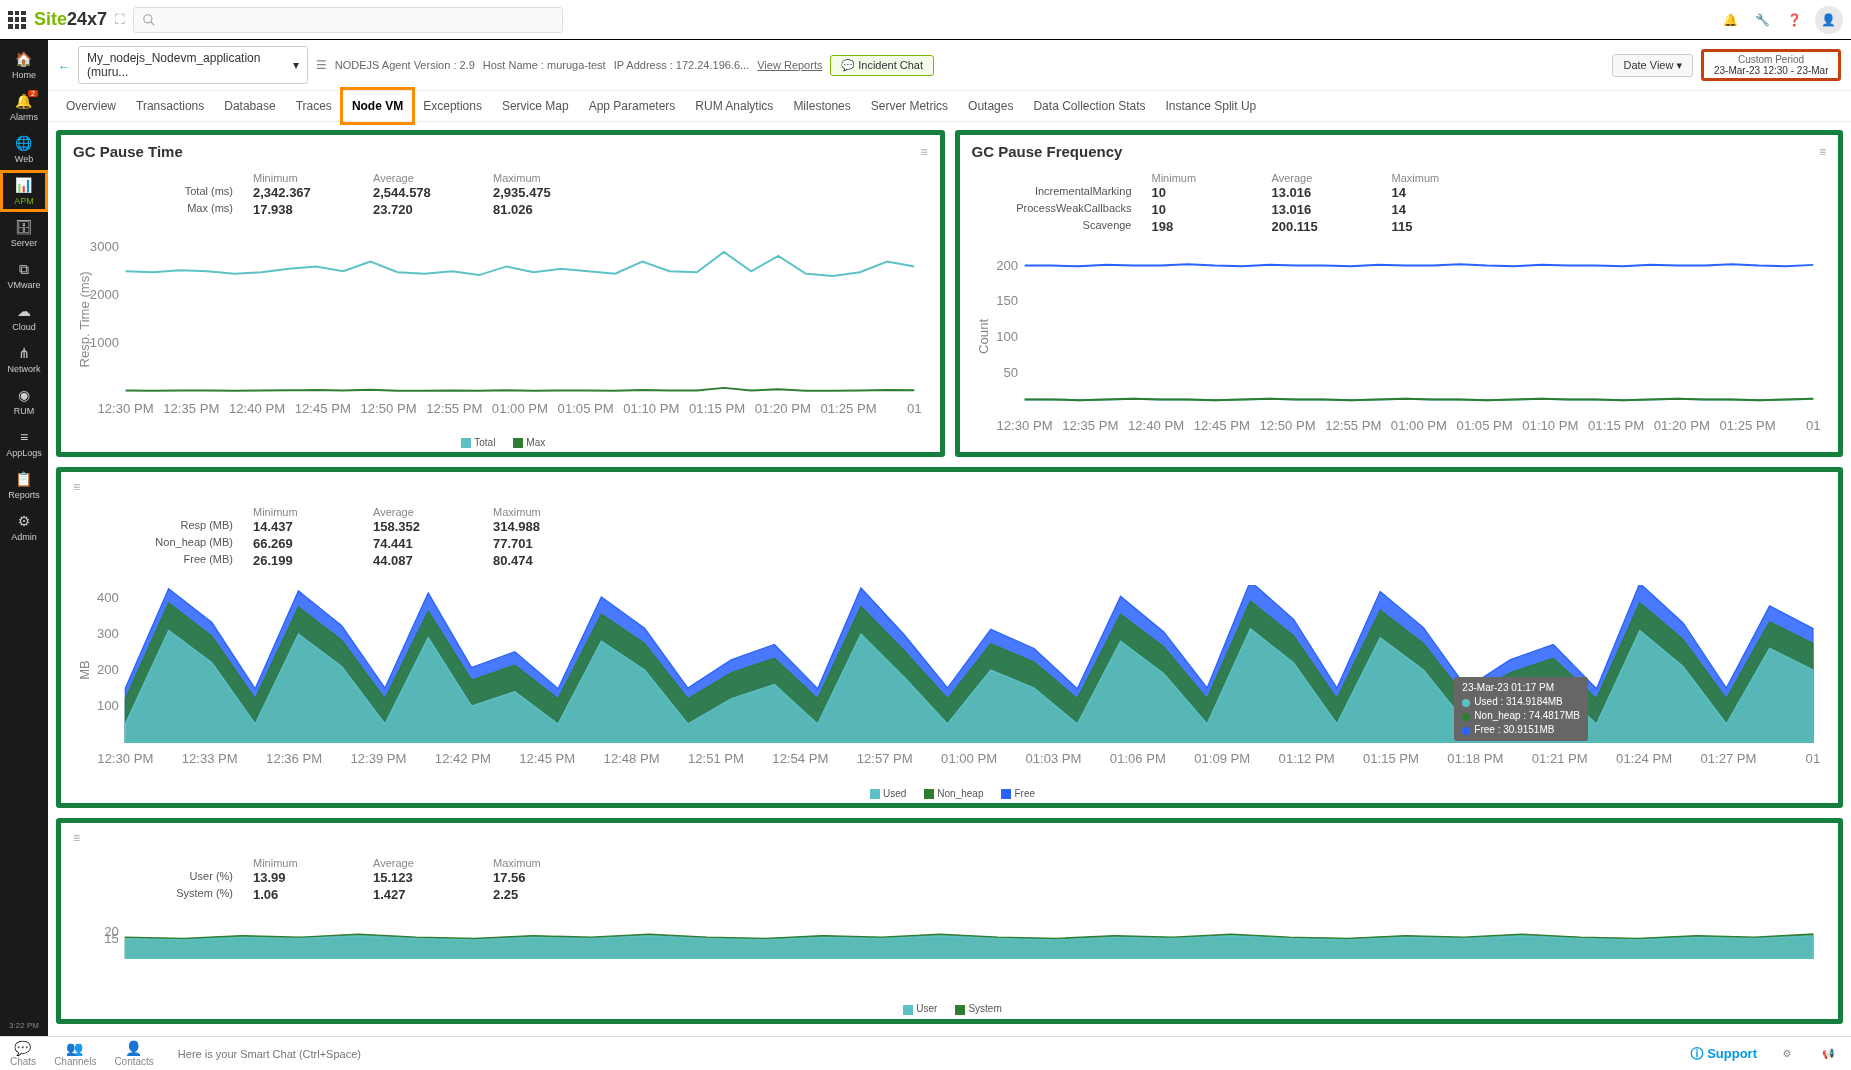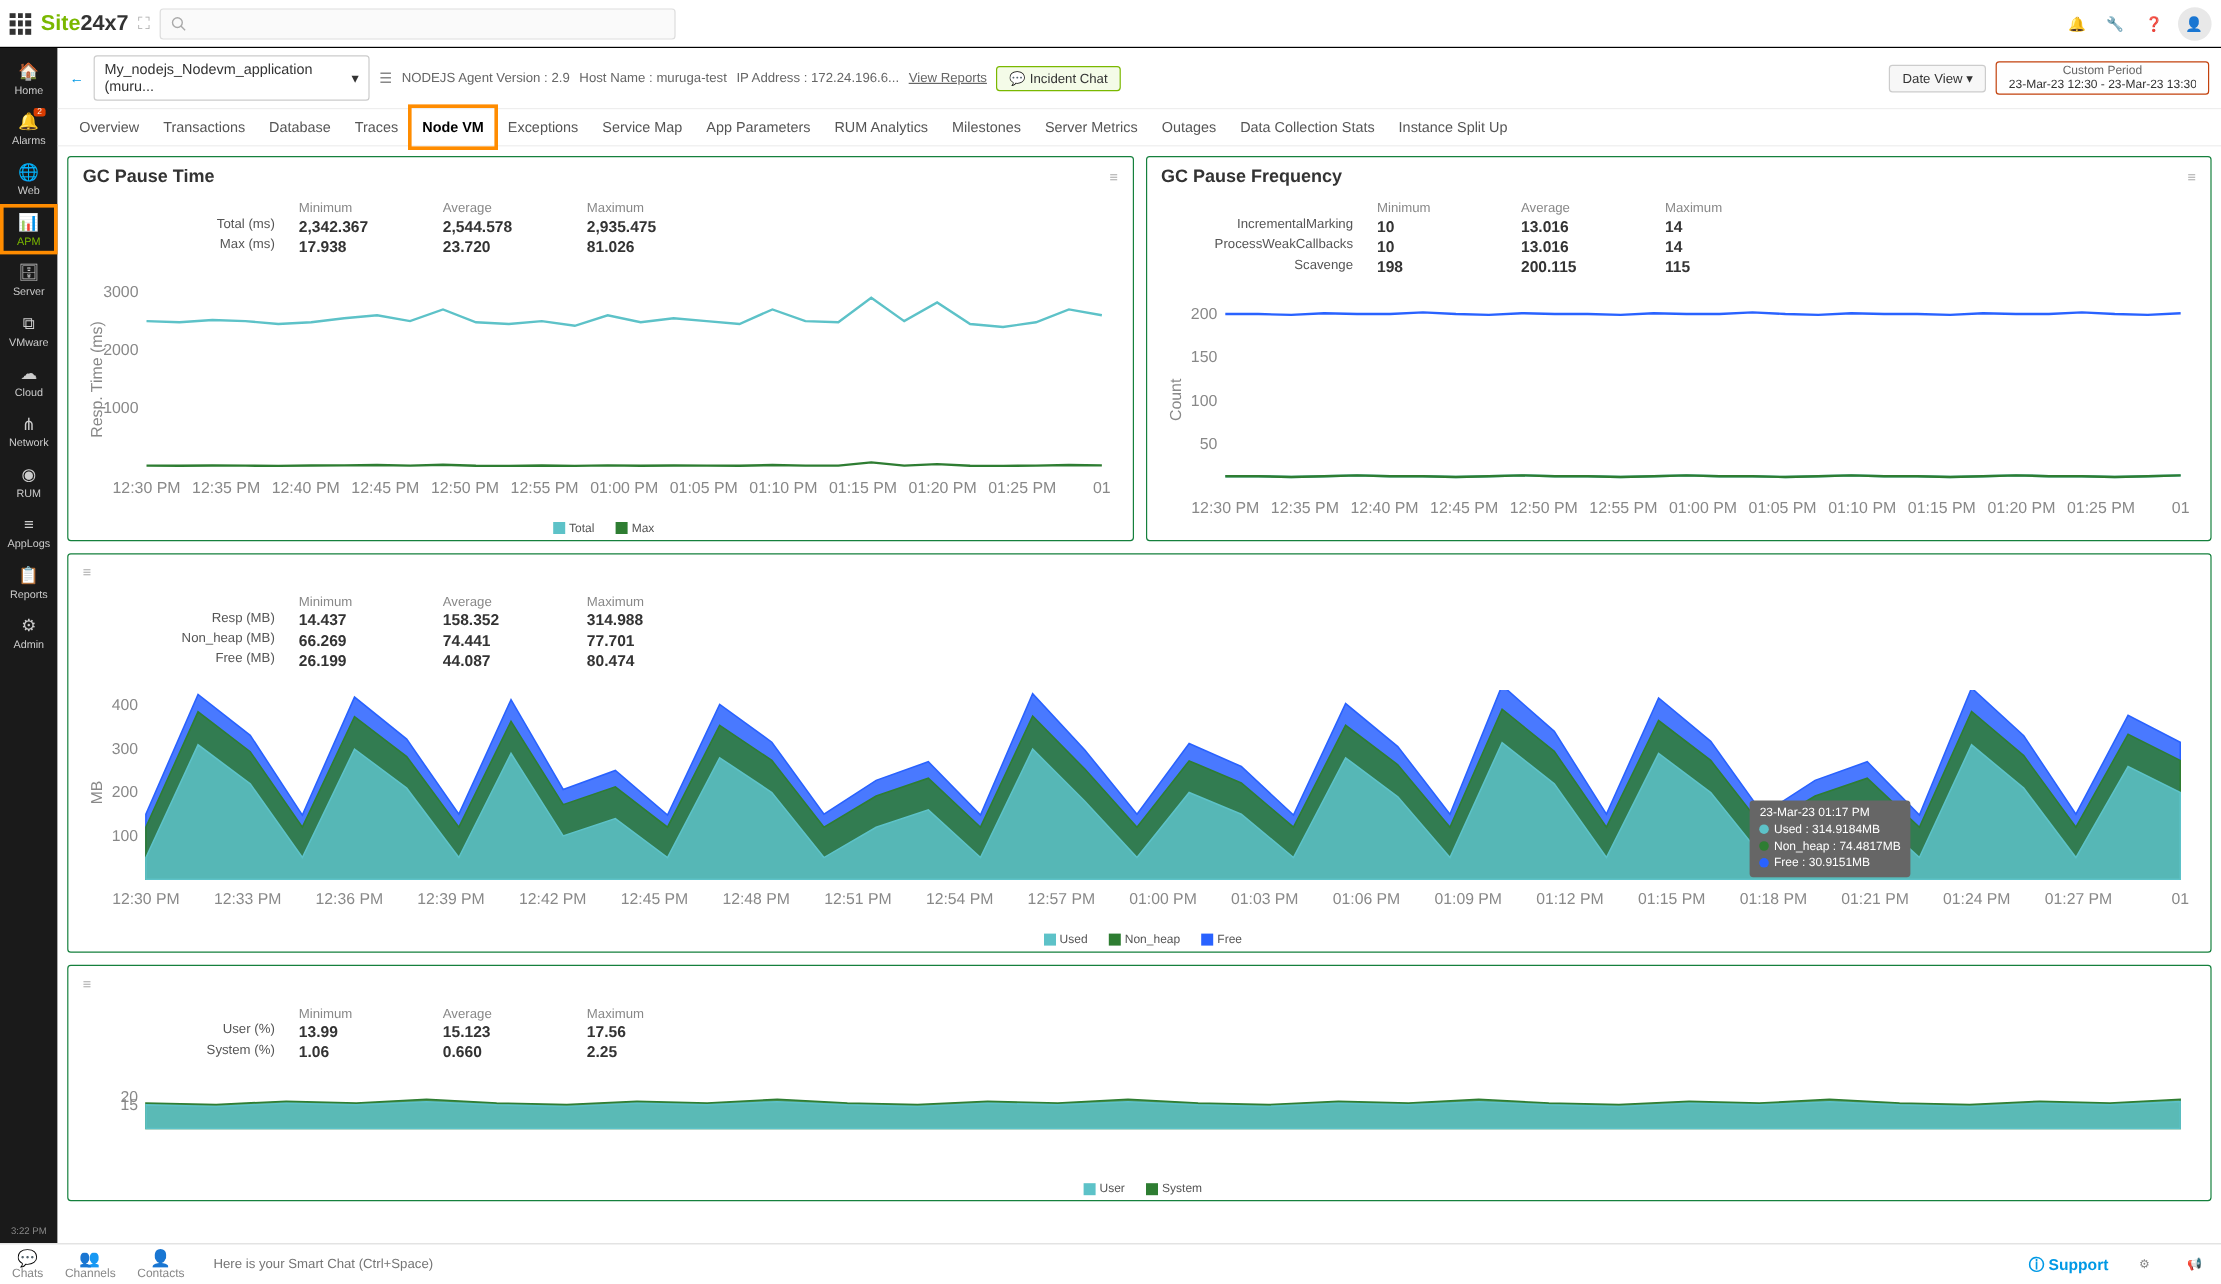--- a/index.html
+++ b/index.html
@@ -35,32 +35,32 @@
 
 
 .main { flex: 1; overflow: auto; background: #fff; }
 .context-bar { display: flex; align-items: center; padding: 6px 10px; gap: 8px; border-bottom: 1px solid #eee; }
 .back { color: #0099e5; cursor: pointer; }
 .app-select { border: 1px solid #ccc; border-radius: 3px; padding: 4px 8px; width: 230px; display: flex; align-items: center; justify-content: space-between; cursor: pointer; background: #fff; }
 .info-chip { font-size: 11px; color: #666; }
 .incident-btn { border: 1px solid #7ab800; color: #333; border-radius: 3px; padding: 3px 10px; background: #f4fbe8; cursor: pointer; font-size: 11px; }
 .context-bar .spacer { flex: 1; }
 .date-view { border: 1px solid #ccc; border-radius: 3px; padding: 4px 10px; background: #f7f7f7; cursor: pointer; font-size: 11px; }
-.custom-period { border: 1px solid #c2410c; border-radius: 3px; padding: 2px 10px; background: #fefefe; text-align: center; font-size: 11px; width: 178px; }
+.custom-period { border: 3px solid #c2410c; border-radius: 3px; padding: 2px 10px; background: #fefefe; text-align: center; font-size: 11px; width: 140px; }
 .custom-period .hd { font-size: 10px; color: #666; }
 .custom-period .rng { font-size: 10px; white-space: nowrap; overflow: hidden; }
 
 .tabstrip { display: flex; padding: 0 10px; border-bottom: 1px solid #eee; gap: 4px; }
 .tab { padding: 8px 8px; font-size: 12px; color: #555; cursor: pointer; }
 .tab.active { font-weight: 700; color: #000; }
 .tab.highlighted { outline: 3px solid #ff8c00; outline-offset: 1px; }
 
 .panels { padding: 8px; }
 .row2 { display: flex; gap: 10px; }
-.panel { background: #fff; border: 1px solid #15803d; border-radius: 3px; margin-bottom: 10px; }
+.panel { background: #fff; border: 5px solid #15803d; border-radius: 3px; margin-bottom: 10px; }
 .panel.half { flex: 1; }
 .panel-hd { display: flex; align-items: center; padding: 8px 12px; }
 .panel-hd h3 { font-size: 15px; font-weight: 700; flex: 1; }
 .panel-hd .menu { cursor: pointer; color: #aaa; }
 
 .stats-table { padding: 4px 12px 8px; }
 .stats-hd { display: flex; font-size: 11px; color: #888; }
 .stats-hd .lcol { width: 180px; }
 .stats-hd .vcol, .stats-row .vcol { width: 120px; }
 .stats-row { display: flex; font-size: 13px; padding: 1px 0; }
@@ -398,21 +398,21 @@
               </div>
               <div class="stats-row">
                 <div class="lcol">User (%)</div>
                 <div class="vcol">13.99</div>
                 <div class="vcol">15.123</div>
                 <div class="vcol">17.56</div>
               </div>
               <div class="stats-row">
                 <div class="lcol">System (%)</div>
                 <div class="vcol">1.06</div>
-                <div class="vcol">0.660</div>
+                <div class="vcol">1.427</div>
                 <div class="vcol">2.25</div>
               </div>
             </div>
             <div class="chart-area"><svg class="chart-svg" viewBox="0 0 1340 50">
                 <text x="35" y="18" text-anchor="end">15</text>
                 <text x="35" y="13" text-anchor="end">20</text>
                 <path d="M 40 30 L 40 13.899999999999999 L 84.48275862068965 14.8 L 128.9655172413793 12.7 L 173.44827586206895 13.899999999999999 L 217.9310344827586 11.5 L 262.41379310344826 13.899999999999999 L 306.8965517241379 14.8 L 351.3793103448276 12.7 L 395.8620689655172 13.899999999999999 L 440.3448275862069 11.5 L 484.82758620689657 13.899999999999999 L 529.3103448275862 14.8 L 573.7931034482758 12.7 L 618.2758620689656 13.899999999999999 L 662.7586206896552 11.5 L 707.2413793103449 13.899999999999999 L 751.7241379310344 14.8 L 796.2068965517241 12.7 L 840.6896551724138 13.899999999999999 L 885.1724137931034 11.5 L 929.6551724137931 13.899999999999999 L 974.1379310344828 14.8 L 1018.6206896551723 12.7 L 1063.103448275862 13.899999999999999 L 1107.5862068965516 11.5 L 1152.0689655172414 13.899999999999999 L 1196.5517241379312 14.8 L 1241.0344827586207 12.7 L 1285.5172413793105 13.899999999999999 L 1330 11.5 L 1330 30 Z" fill="#2e7d32" fill-opacity="0.85" stroke="#2e7d32" stroke-width="1"></path>
                 <path d="M 40 30 L 40 15 L 84.48275862068965 16 L 128.9655172413793 14 L 173.44827586206895 15 L 217.9310344827586 13 L 262.41379310344826 15 L 306.8965517241379 16 L 351.3793103448276 14 L 395.8620689655172 15 L 440.3448275862069 13 L 484.82758620689657 15 L 529.3103448275862 16 L 573.7931034482758 14 L 618.2758620689656 15 L 662.7586206896552 13 L 707.2413793103449 15 L 751.7241379310344 16 L 796.2068965517241 14 L 840.6896551724138 15 L 885.1724137931034 13 L 929.6551724137931 15 L 974.1379310344828 16 L 1018.6206896551723 14 L 1063.103448275862 15 L 1107.5862068965516 13 L 1152.0689655172414 15 L 1196.5517241379312 16 L 1241.0344827586207 14 L 1285.5172413793105 15 L 1330 13 L 1330 30 Z" fill="#5dc2c8" fill-opacity="0.85" stroke="#5dc2c8" stroke-width="1"></path>
               </svg></div>
             <div class="legend"><span><span class="sw" style="background:#5dc2c8"></span>User</span><span><span class="sw" style="background:#2e7d32"></span>System</span></div>

